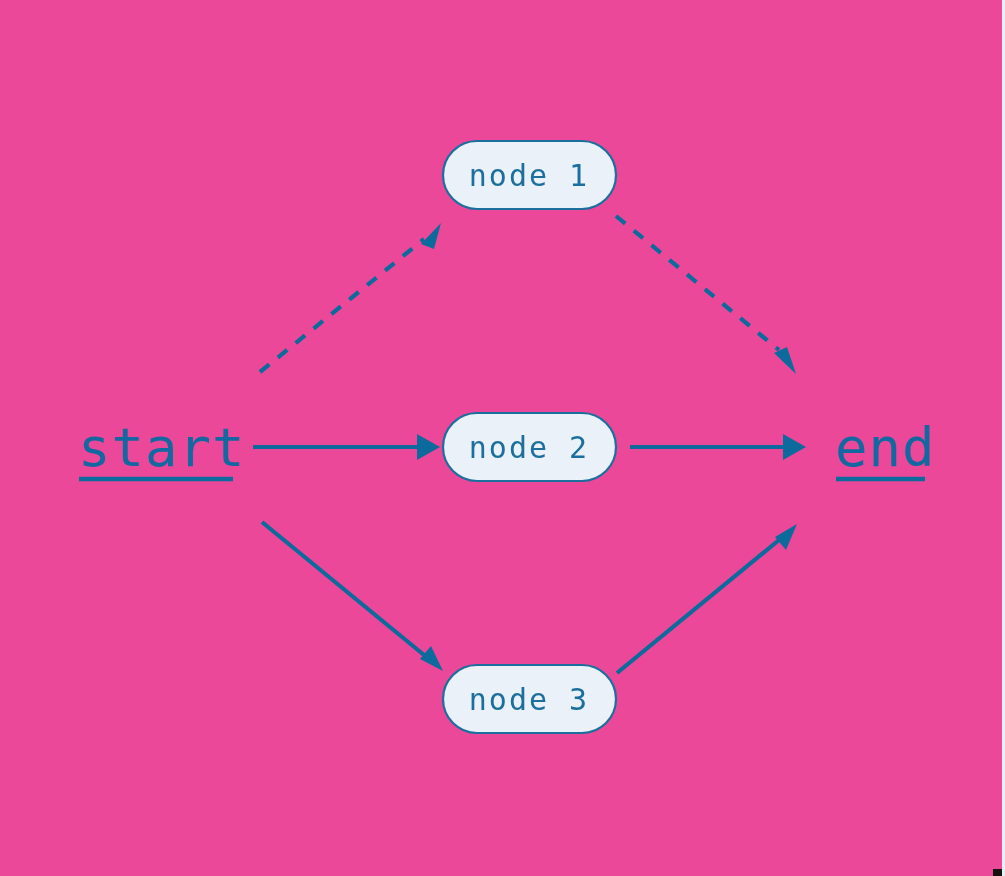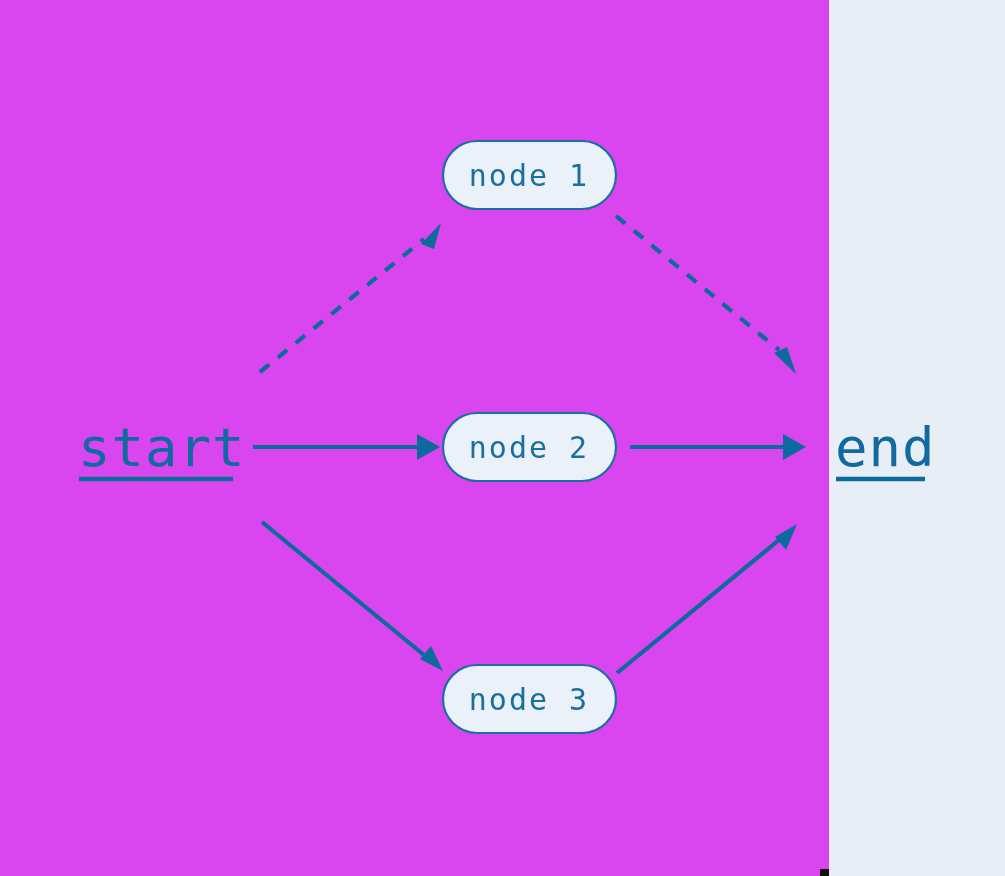--- a/index.html
+++ b/index.html
@@ -8,23 +8,23 @@
   }
   body {
     width: 1005px;
     height: 876px;
     background: #e8eef6;
     font-family: "DejaVu Sans Mono", monospace;
     overflow: hidden;
   }
   #diagram-root {
     position: relative;
-    width: 829px;
+    width: 1002px;
     height: 876px;
-    background: #d946ef;
+    background: #ec4899;
   }
   #flow-svg {
     position: absolute;
     left: 0;
     top: 0;
     width: 1005px;
     height: 876px;
     display: block;
   }
   .node-label-text {

